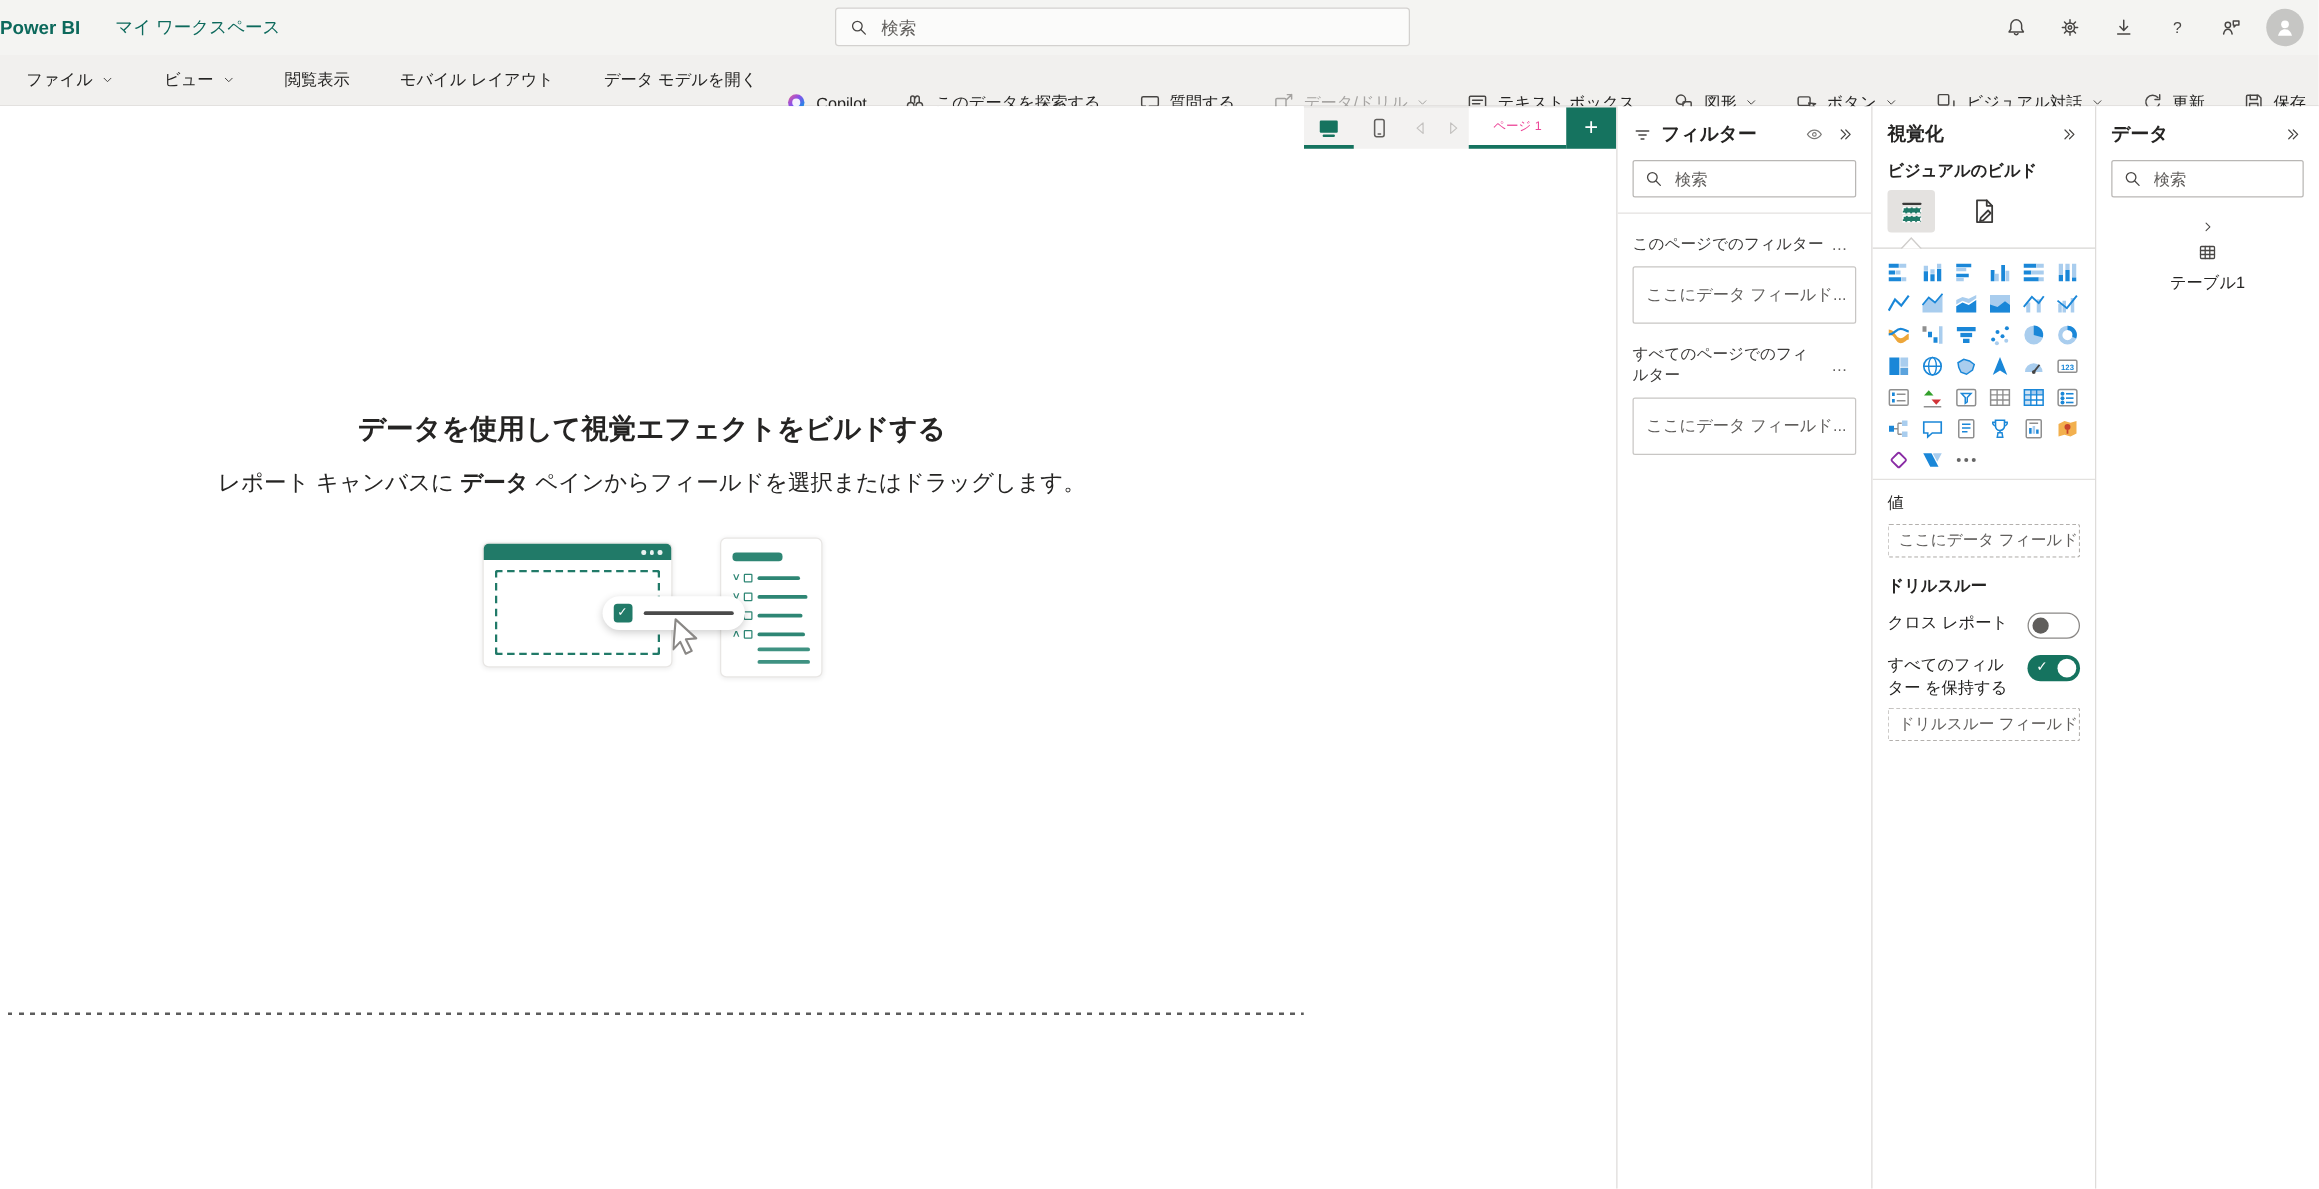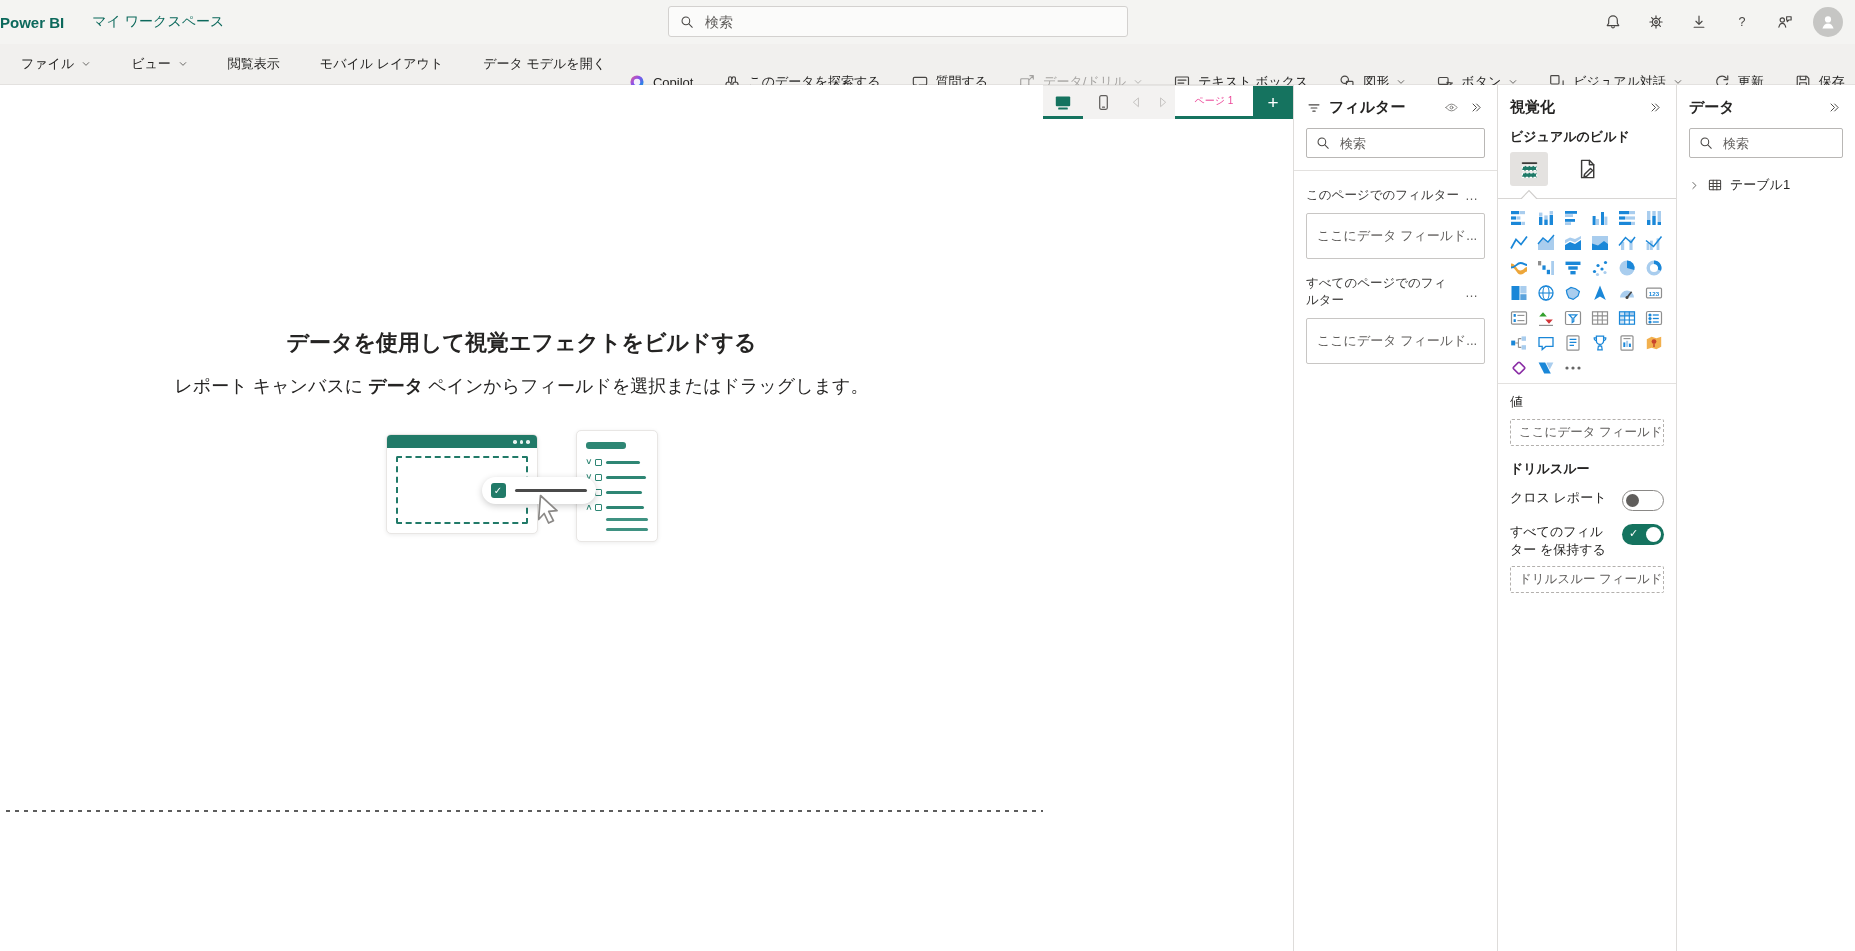--- a/index.html
+++ b/index.html
@@ -108,21 +108,21 @@
   .toggle-row { display:flex; align-items:flex-start; padding:7px 12px 5px; gap:8px; }
   .toggle-row .tlbl { flex:1; line-height:1.4; font-size:13px; color:#252423; }
   .toggle { width:42px; height:21px; border-radius:11px; position:relative; flex:none; cursor:pointer; margin-top:1px; }
   .toggle.off { border:1px solid #8a8886; background:#fff; }
   .toggle.off .knob { position:absolute; left:3px; top:3px; width:13px; height:13px; border-radius:50%; background:#605e5c; }
   .toggle.on { background:#15735f; }
   .toggle.on .knob { position:absolute; right:3px; top:3px; width:15px; height:15px; border-radius:50%; background:#fff; }
   .toggle.on .tcheck { position:absolute; left:7px; top:2.5px; color:#fff; font-size:11px; }
   .viz .dashedbox { margin-top:2px; }
 
-  .tree-row { display:flex; align-items:center; gap:7px; padding:6px 12px; cursor:pointer; font-size:13px; }
+  .tree-row { display:flex; align-items:center; gap:7px; padding:6px 12px; cursor:pointer; font-size:13px;flex-direction:column; }
 </style>
 </head>
 <body>
 
 <div class="app">
 
   <header class="topbar">
     <span class="brand">Power BI</span>
     <span class="workspace">マイ ワークスペース</span>
     <div class="gsearch">

